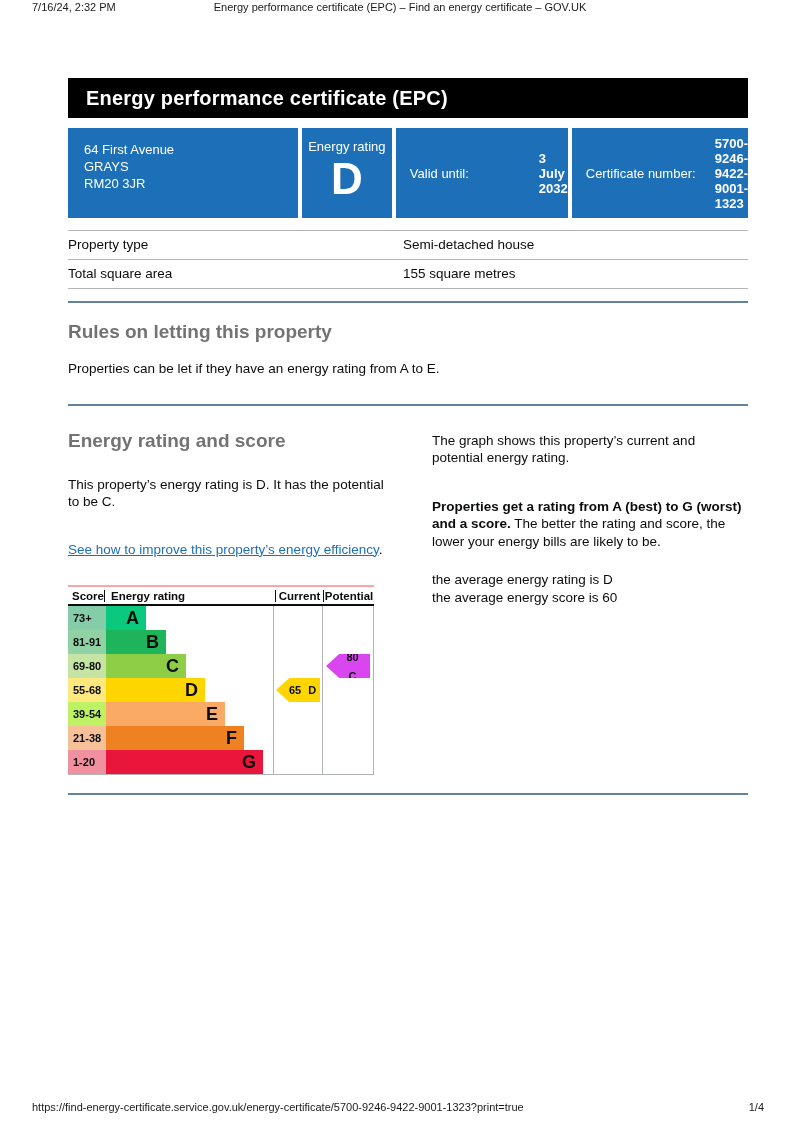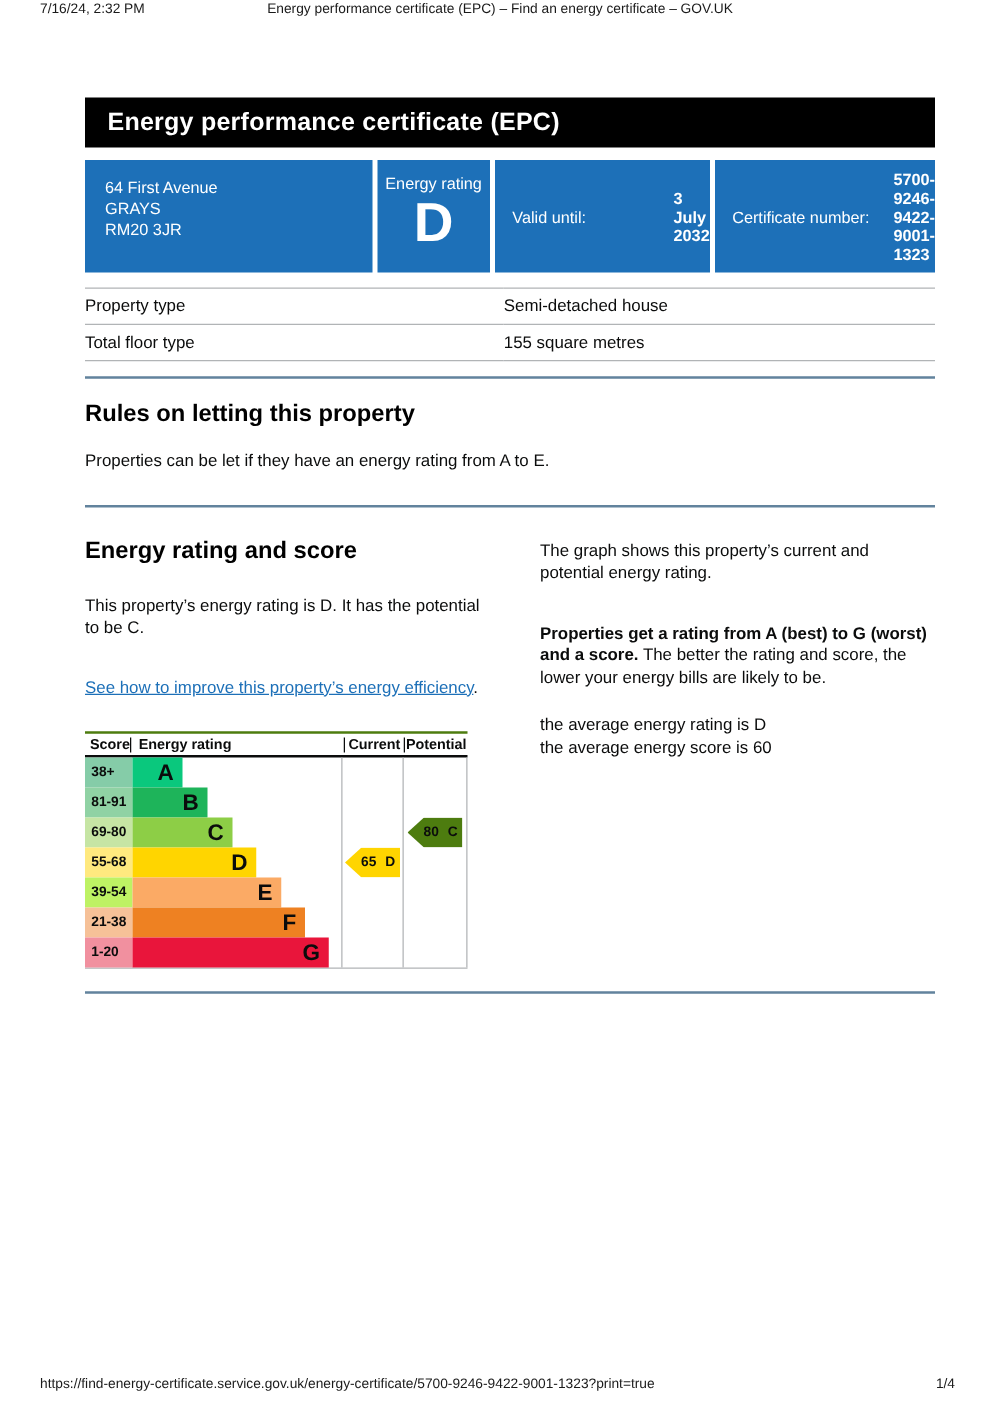--- a/index.html
+++ b/index.html
@@ -35,40 +35,40 @@
   .prop-table{width:100%;border-collapse:collapse;margin-top:12px;font-size:13.5px;}
   .prop-table td{border-top:1px solid #b1b4b6;padding:6px 0 7px 0;}
   .prop-table tr:last-child td{border-bottom:1px solid #b1b4b6;}
   .prop-table td:first-child{width:335px;}
 
   .rule{border:none;height:0;border-top:2px solid #62839d;margin:0;}
   .rule-1{margin-top:12px;}
   .rule-2{margin-top:26px;}
   .rule-3{margin-top:18px;}
 
-  h2{font-size:19px;font-weight:bold;margin:0;color:#000000;}
+  h2{font-size:19px;font-weight:bold;margin:0;color:#737373;}
   .letting h2{margin-top:18px;}
   p{font-size:13.5px;line-height:17.5px;margin:0;}
   .letting p{margin-top:17px;width:100%;}
   a{color:#1d70b8;text-decoration:underline;}
 
   .two-col{display:flex;gap:42px;margin-top:24px;}
   .col-left{width:322px;flex:none;}
   .col-right{flex:1;}
   .col-left .lead{margin-top:24px;}
   .col-left .improve{margin-top:30px;}
   .col-right .graph-p{margin-top:2px;}
   .col-right .bold-p{margin-top:31px;}
   .col-right .eng-wales{margin-top:32px;}
   .col-right .averages{margin-top:21px;}
 
   
   .epc{width:306px;margin-top:27px;}
   .epc-head{display:flex;height:17px;align-items:center;
-    border-top:2px solid #4d7c0f;border-bottom:2px solid #0b0c0c;
+    border-top:2px solid #fca5a5;border-bottom:2px solid #0b0c0c;
     font-size:11.5px;font-weight:bold;}
   .h-score{width:37px;padding-left:4px;border-right:1px solid #0b0c0c;box-sizing:border-box;}
   .h-rating{flex:1;padding-left:6px;}
   .h-current{width:48px;text-align:center;border-left:1px solid #0b0c0c;box-sizing:border-box;}
   .h-potential{width:51px;text-align:center;border-left:1px solid #0b0c0c;box-sizing:border-box;}
   .epc-body{position:relative;height:168px;border-bottom:1px solid #b1b4b6;}
   .band-row{display:flex;height:24px;}
   .score-cell{width:38px;flex:none;font-size:11px;font-weight:bold;line-height:24px;padding-left:5px;box-sizing:border-box;}
   .bar{height:24px;display:flex;align-items:center;justify-content:flex-end;
     padding-right:7px;box-sizing:border-box;font-size:18px;font-weight:bold;}
@@ -114,21 +114,21 @@
     </div>
   </div>
 
   <table class="prop-table">
     <tbody>
         <tr>
           <td>Property type</td>
           <td>Semi-detached house</td>
         </tr>
         <tr>
-          <td>Total floor type</td>
+          <td>Total square area</td>
           <td>155 square metres</td>
         </tr>
       </tbody>
   </table>
 
   <hr class="rule rule-1">
 
   <section class="letting">
     <h2>Rules on letting this property</h2>
     <p>Properties can be let if they have an energy rating from A to E.</p>
@@ -144,21 +144,21 @@
 
       <div class="epc">
         <div class="epc-head">
           <span class="h-score">Score</span>
           <span class="h-rating">Energy rating</span>
           <span class="h-current">Current</span>
           <span class="h-potential">Potential</span>
         </div>
         <div class="epc-body">
             <div class="band-row">
-              <div class="score-cell" style="background: rgb(133, 204, 168);">38+</div>
+              <div class="score-cell" style="background: rgb(133, 204, 168);">73+</div>
               <div class="bar" style="background: rgb(10, 200, 125); width: 40px;">A</div>
             </div>
             <div class="band-row">
               <div class="score-cell" style="background: rgb(144, 210, 164);">81-91</div>
               <div class="bar" style="background: rgb(30, 180, 90); width: 60px;">B</div>
             </div>
             <div class="band-row">
               <div class="score-cell" style="background: rgb(198, 229, 164);">69-80</div>
               <div class="bar" style="background: rgb(141, 206, 70); width: 80px;">C</div>
             </div>
@@ -178,21 +178,21 @@
               <div class="score-cell" style="background: rgb(241, 144, 159);">1-20</div>
               <div class="bar" style="background: rgb(233, 21, 59); width: 157px;">G</div>
             </div>
             <div class="vline" style="left: 205px;"></div>
             <div class="vline" style="left: 254px;"></div>
             <div class="vline" style="left: 305px;"></div>
             <div class="arrow" style="background: rgb(255, 213, 0); left: 208px; top: 72px;">
               <span>65</span>
               <span>D</span>
             </div>
-            <div class="arrow" style="background: #4d7c0f; left: 258px; top: 48px;">
+            <div class="arrow" style="background: #d946ef; left: 258px; top: 48px; flex-direction: column;">
               <span>80</span>
               <span>C</span>
             </div>
           </div>
       </div>
     </div>
 
     <div class="col-right">
       <p class="graph-p">The graph shows this property’s current and potential energy rating.</p>
       <p class="bold-p"><b>Properties get a rating from A (best) to G (worst) and a score.</b><span> The better the rating and score, the lower your energy bills are likely to be.</span></p>

